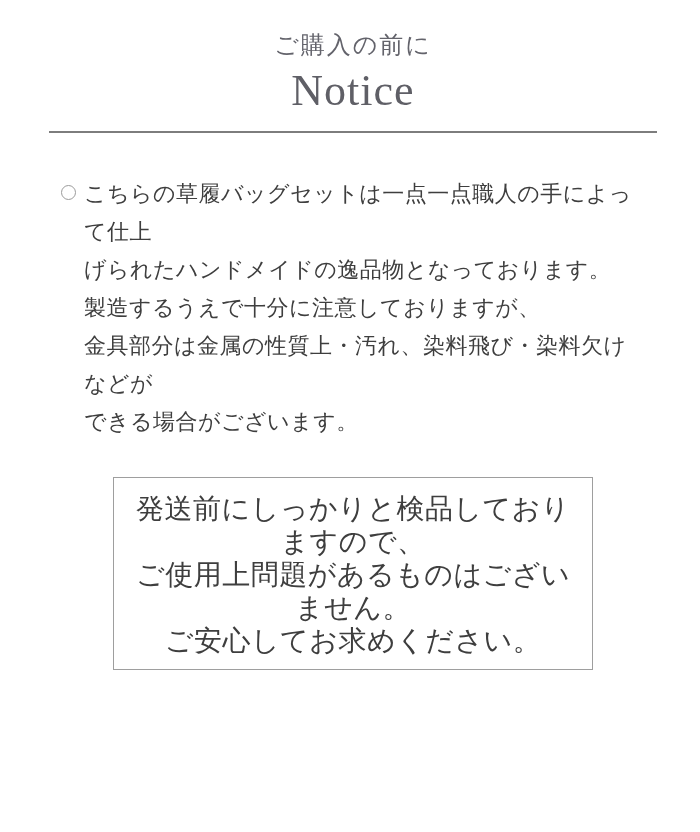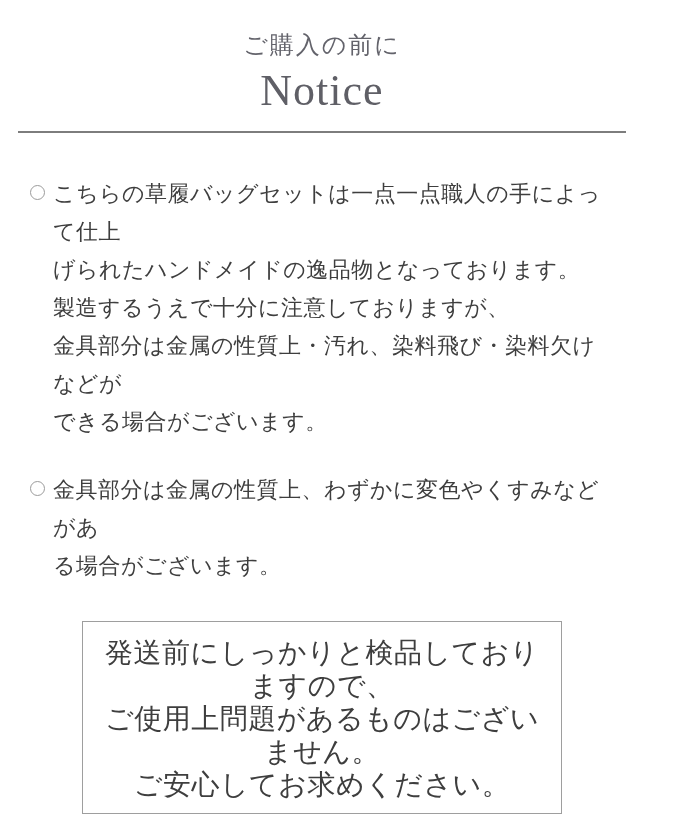--- a/index.html
+++ b/index.html
@@ -8,20 +8,21 @@
     background: var(--page-bg, #ffffff);
   }
   .page {
     position: relative;
     width: 644px;
     height: 832px;
     overflow: hidden;
     background: var(--page-bg, #ffffff);
     font-family: "Liberation Sans", "DejaVu Sans", sans-serif;
     color: var(--body-text, #3e3e3e);
+    padding-left: 31px;
   }
   
   .header {
     text-align: center;
     padding-top: 30px;
   }
   .subtitle {
     font-family: "Liberation Serif", "DejaVu Serif", serif;
     font-size: 24px;
     line-height: 30px;
@@ -100,25 +101,20 @@
 
     <div class="item">
       <span class="bullet"></span>
       <div class="item-text lines">こちらの草履バッグセットは一点一点職人の手によって仕上
 げられたハンドメイドの逸品物となっております。
 製造するうえで十分に注意しておりますが、
 金具部分は金属の性質上・汚れ、染料飛び・染料欠けなどが
 できる場合がございます。</div>
     </div>
 
-    <div class="item">
-      <span class="bullet"></span>
-      <div class="item-text lines">金具部分は金属の性質上、わずかに変色やくすみなどがあ
-る場合がございます。</div>
-    </div>
 
   </main>
 
   <div class="footer-box">
     <div class="box-text lines">発送前にしっかりと検品しておりますので、
 ご使用上問題があるものはございません。
 ご安心してお求めください。</div>
   </div>
 
 </div>

